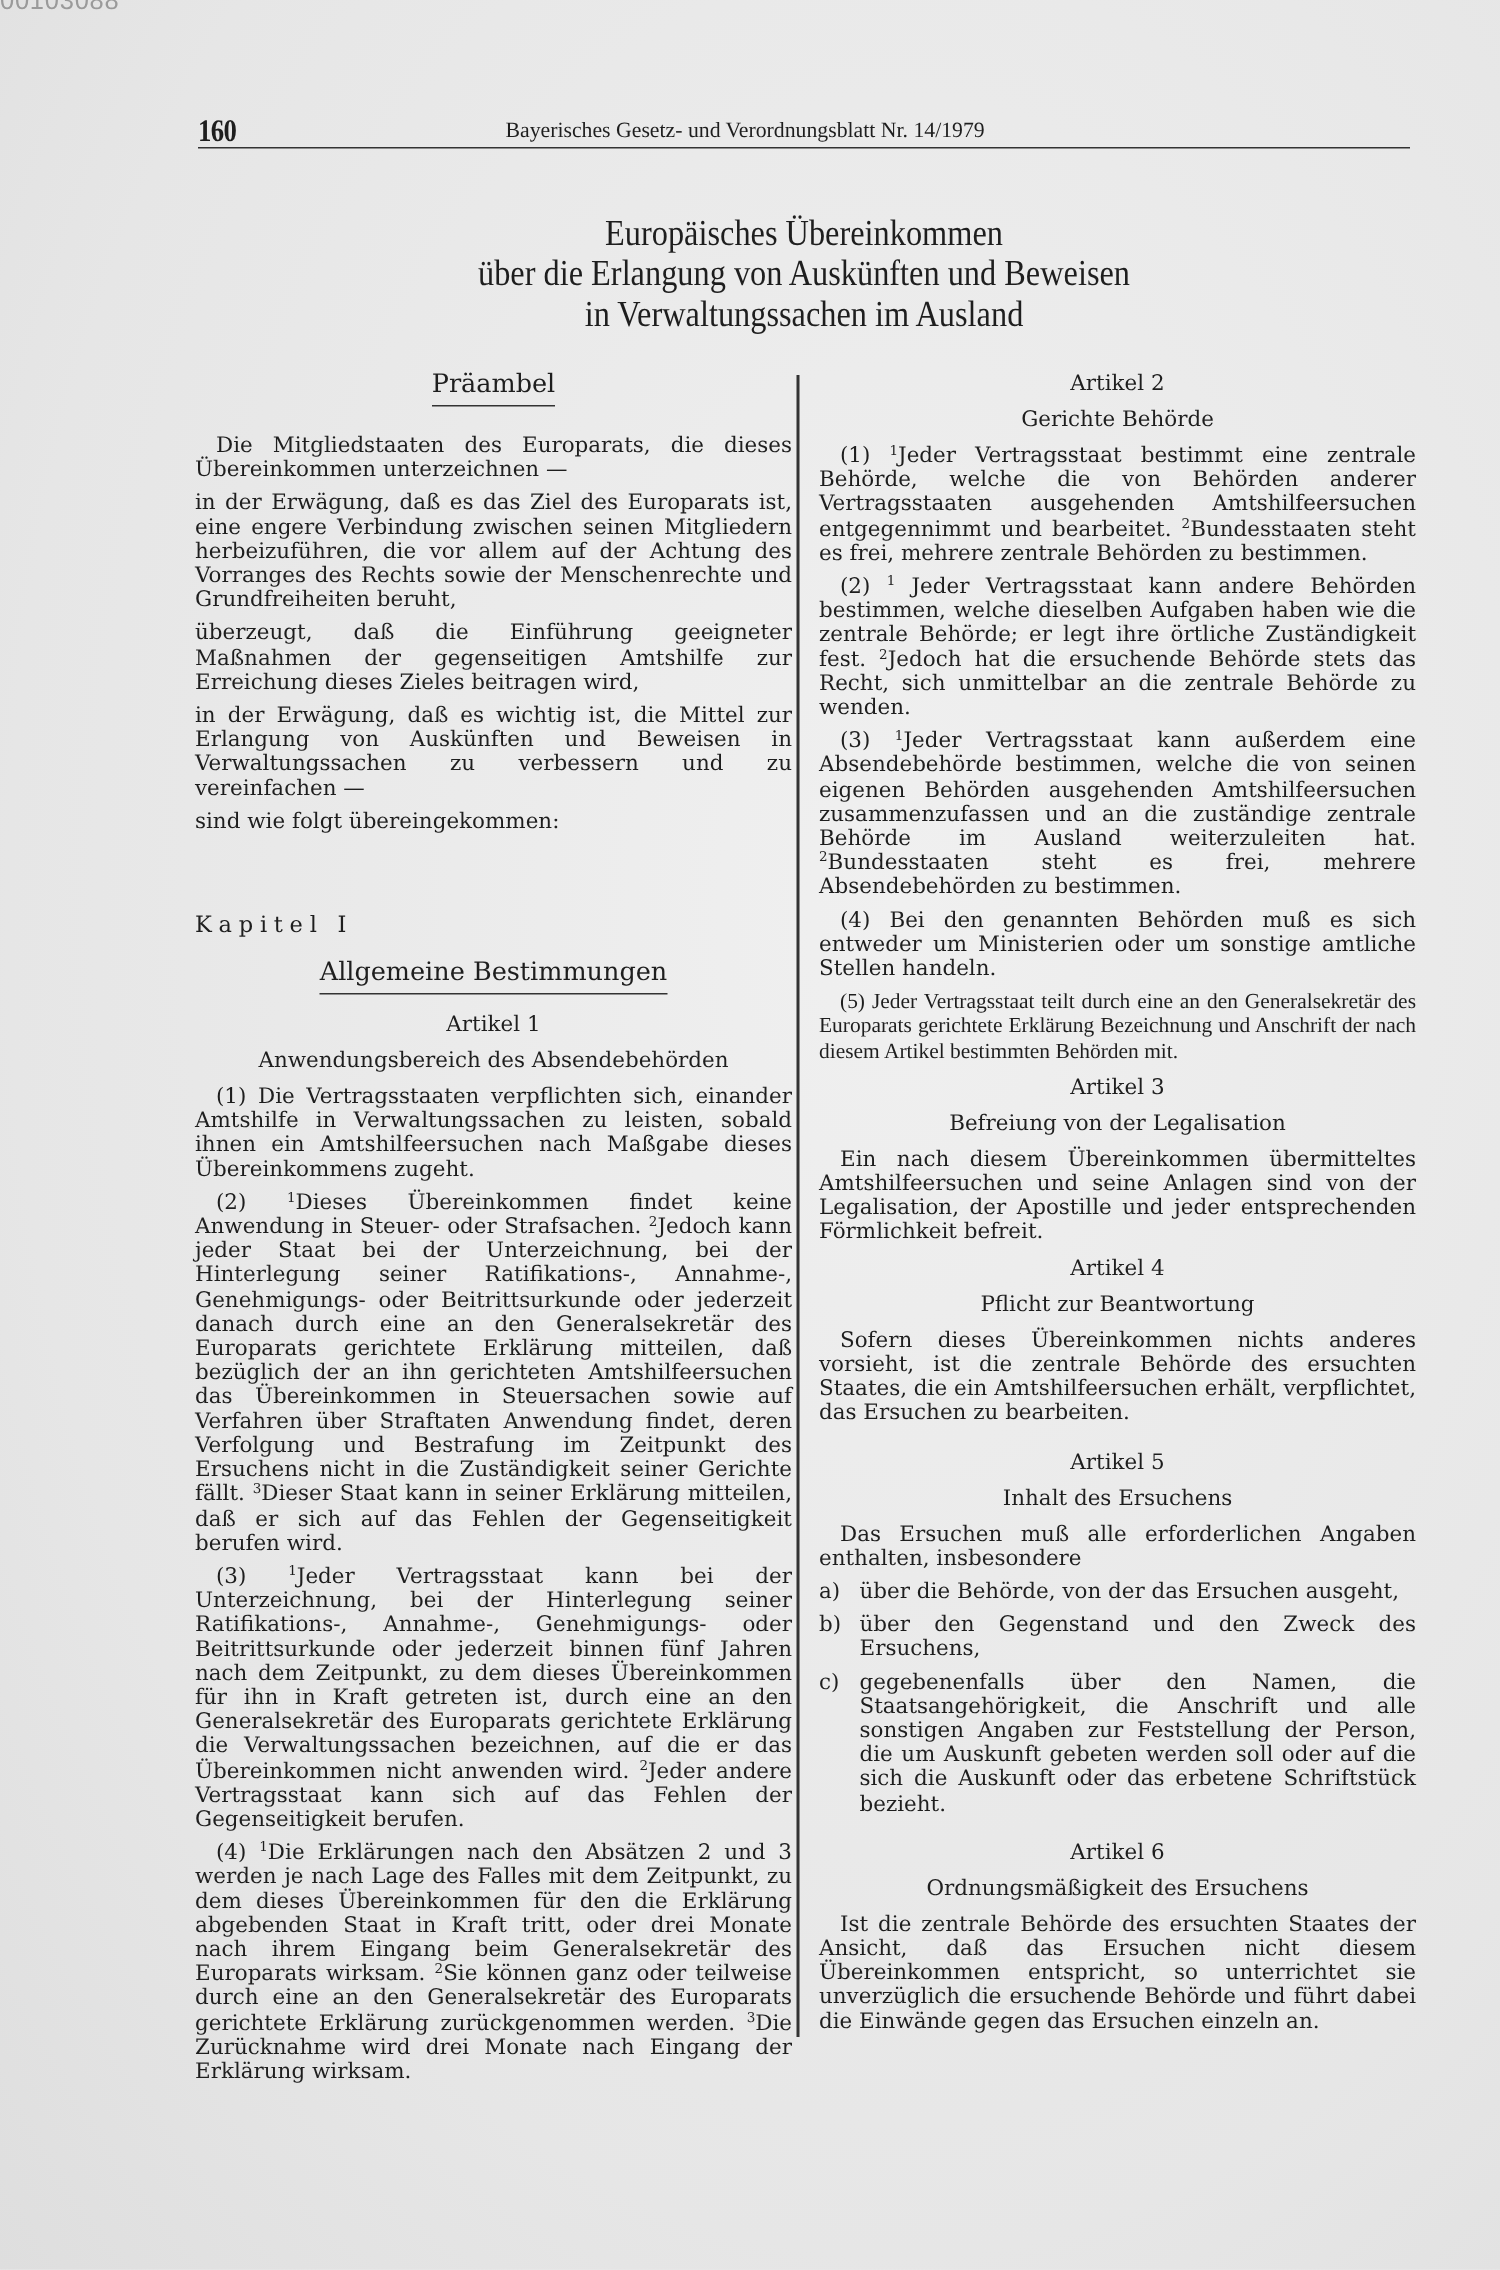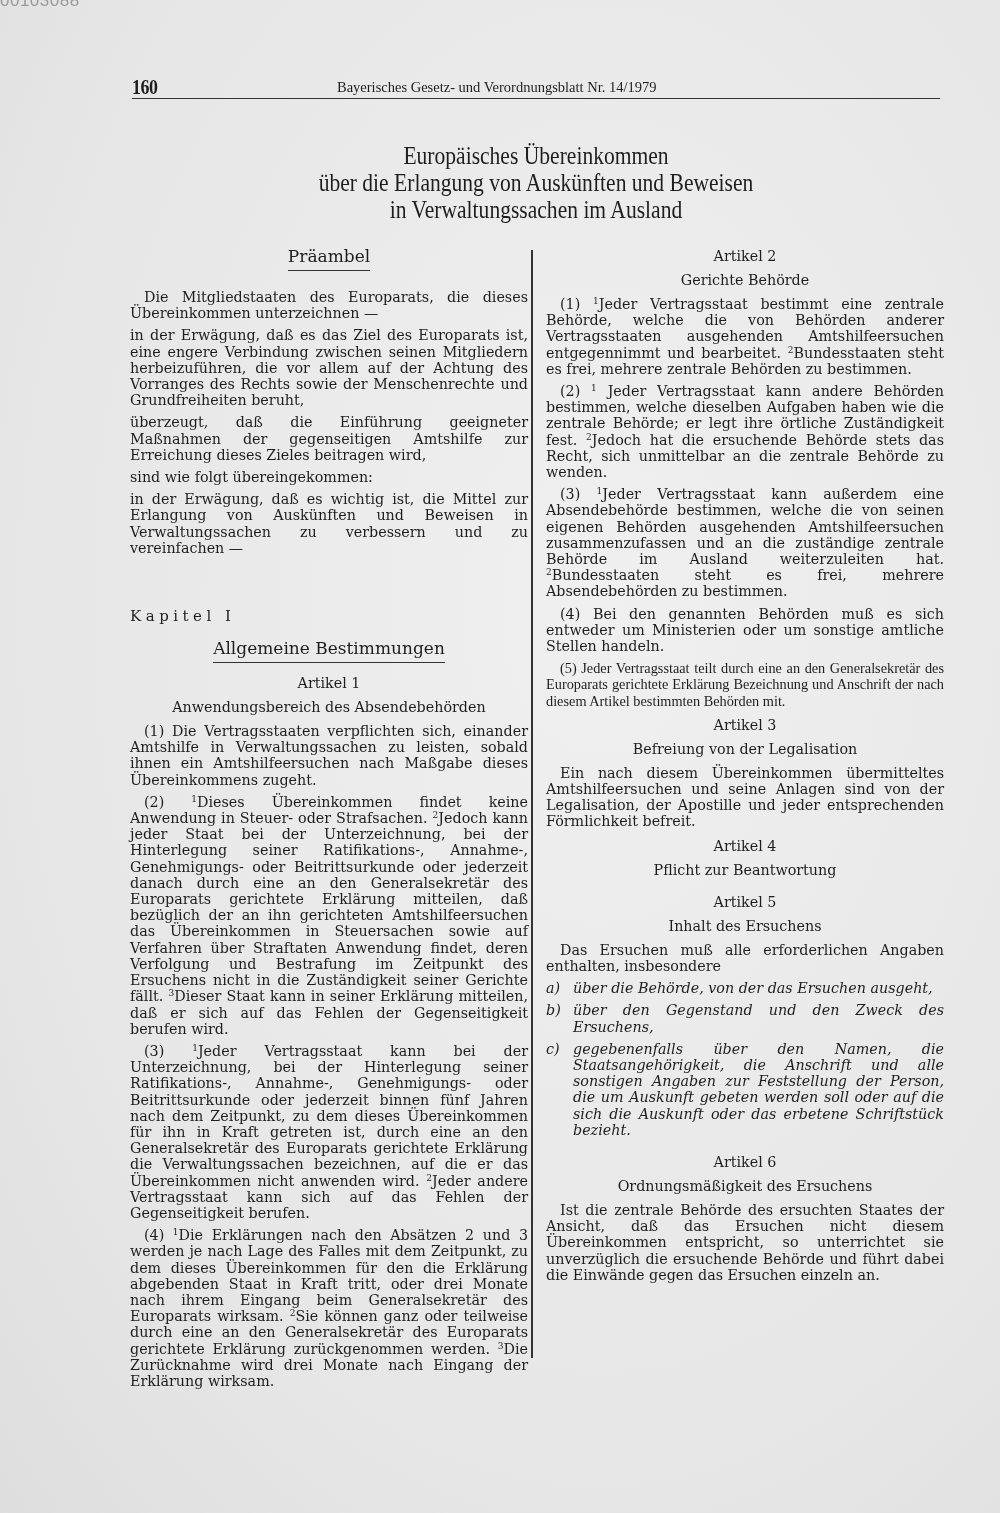--- a/index.html
+++ b/index.html
@@ -53,21 +53,21 @@
   }
   .underlined span { border-bottom: 1.3px solid #333; padding-bottom: 4px; display: inline-block; }
   .chapter {
     text-align: left; font-size: 15px; letter-spacing: 4.5px; line-height: 20px;
   }
   .art-num { text-align: center; font-size: 14.3px; line-height: 16px; }
   .art-title { text-align: center; font-size: 14.3px; line-height: 16px; margin-top: 8px; }
   p.para { text-indent: 14px; text-align-last: left; }
   p.noindent { text-indent: 0; }
   sup { font-size: 9px; vertical-align: 5px; line-height: 0; }
-  .list-item { padding-left: 27px; text-indent: -27px; text-align: justify; text-align-last: left; font-style: italic; }
+  .list-item { padding-left: 27px; text-indent: -27px; text-align: justify; text-align-last: left; }
   .list-item .lbl { display: inline-block; width: 27px; text-indent: 0; }
 </style>
 </head>
 <body>
 
 <div class="scan-id">00103088</div>
 
 <div class="running-head">
   <div class="page-number">160</div>
   <div class="journal-title">Bayerisches Gesetz- und Verordnungsblatt Nr. 14/1979</div>
@@ -82,22 +82,22 @@
 <div class="divider"></div>
 
 <div class="col col-left">
   <div class="section-heading underlined">
     <span>Präambel</span>
   </div>
 
   <p class="para" style="margin-top:18px;">Die Mitgliedstaaten des Europarats, die dieses Übereinkommen unterzeichnen —</p>
   <p class="para noindent" style="margin-top:6px;">in der Erwägung, daß es das Ziel des Europarats ist, eine engere Verbindung zwischen seinen Mitgliedern herbeizuführen, die vor allem auf der Achtung des Vorranges des Rechts sowie der Menschenrechte und Grundfreiheiten beruht,</p>
   <p class="para noindent" style="margin-top:6px;">überzeugt, daß die Einführung geeigneter Maßnahmen der gegenseitigen Amtshilfe zur Erreichung dieses Zieles beitragen wird,</p>
+  <p class="para noindent" style="margin-top:6px;">in der Erwägung, daß es wichtig ist, die Mittel zur Erlangung von Auskünften und Beweisen in Verwaltungssachen zu verbessern und zu vereinfachen —</p>
   <p class="para noindent" style="margin-top:6px;">sind wie folgt übereingekommen:</p>
-  <p class="para noindent" style="margin-top:6px;">in der Erwägung, daß es wichtig ist, die Mittel zur Erlangung von Auskünften und Beweisen in Verwaltungssachen zu verbessern und zu vereinfachen —</p>
 
   <div class="chapter" style="margin-top:50px;">Kapitel I</div>
   <div class="section-heading underlined" style="margin-top:12px;">
     <span>Allgemeine Bestimmungen</span>
   </div>
 
   <div class="art-num" style="margin-top:12px;">Artikel 1</div>
   <div class="art-title">Anwendungsbereich des Absendebehörden</div>
 
   <p class="para" style="margin-top:8px;">
@@ -142,20 +142,21 @@
     <span>(5)</span>
     <span>Jeder Vertragsstaat teilt durch eine an den Generalsekretär des Europarats gerichtete Erklärung Bezeichnung und Anschrift der nach diesem Artikel bestimmten Behörden mit.</span>
   </p>
 
   <div class="art-num" style="margin-top:8px;">Artikel 3</div>
   <div class="art-title">Befreiung von der Legalisation</div>
   <p class="para" style="margin-top:8px;">Ein nach diesem Übereinkommen übermitteltes Amtshilfeersuchen und seine Anlagen sind von der Legalisation, der Apostille und jeder entsprechenden Förmlichkeit befreit.</p>
 
   <div class="art-num" style="margin-top:8px;">Artikel 4</div>
   <div class="art-title">Pflicht zur Beantwortung</div>
+  <p class="para" style="margin-top:8px;">Sofern dieses Übereinkommen nichts anderes vorsieht, ist die zentrale Behörde des ersuchten Staates, die ein Amtshilfeersuchen erhält, verpflichtet, das Ersuchen zu bearbeiten.</p>
 
   <div class="art-num" style="margin-top:16px;">Artikel 5</div>
   <div class="art-title">Inhalt des Ersuchens</div>
   <p class="para" style="margin-top:8px;">Das Ersuchen muß alle erforderlichen Angaben enthalten, insbesondere</p>
   <div class="list-item" style="margin-top:6px;">
     <span class="lbl">a)</span><span>über die Behörde, von der das Ersuchen ausgeht,</span>
   </div>
   <div class="list-item" style="margin-top:6px;">
     <span class="lbl">b)</span><span>über den Gegenstand und den Zweck des Ersuchens,</span>
   </div>

